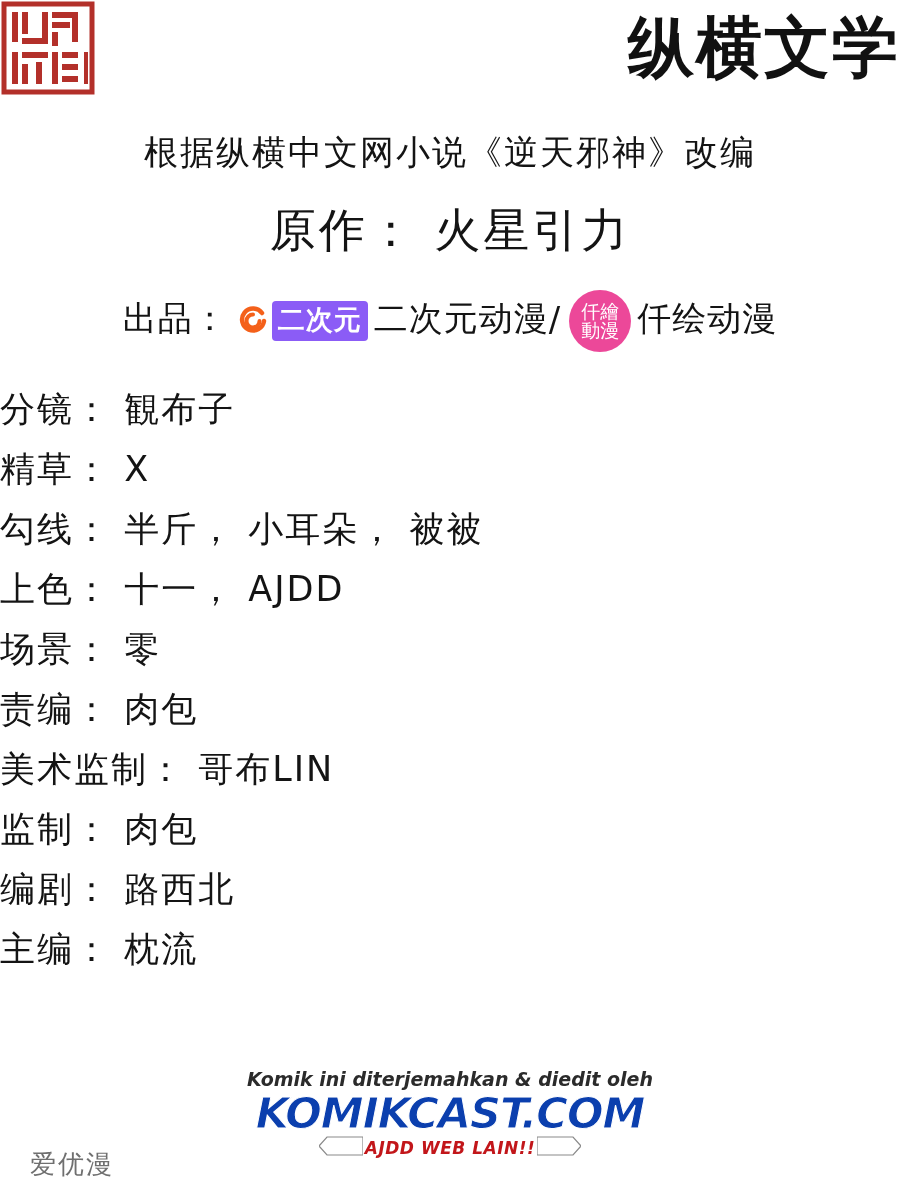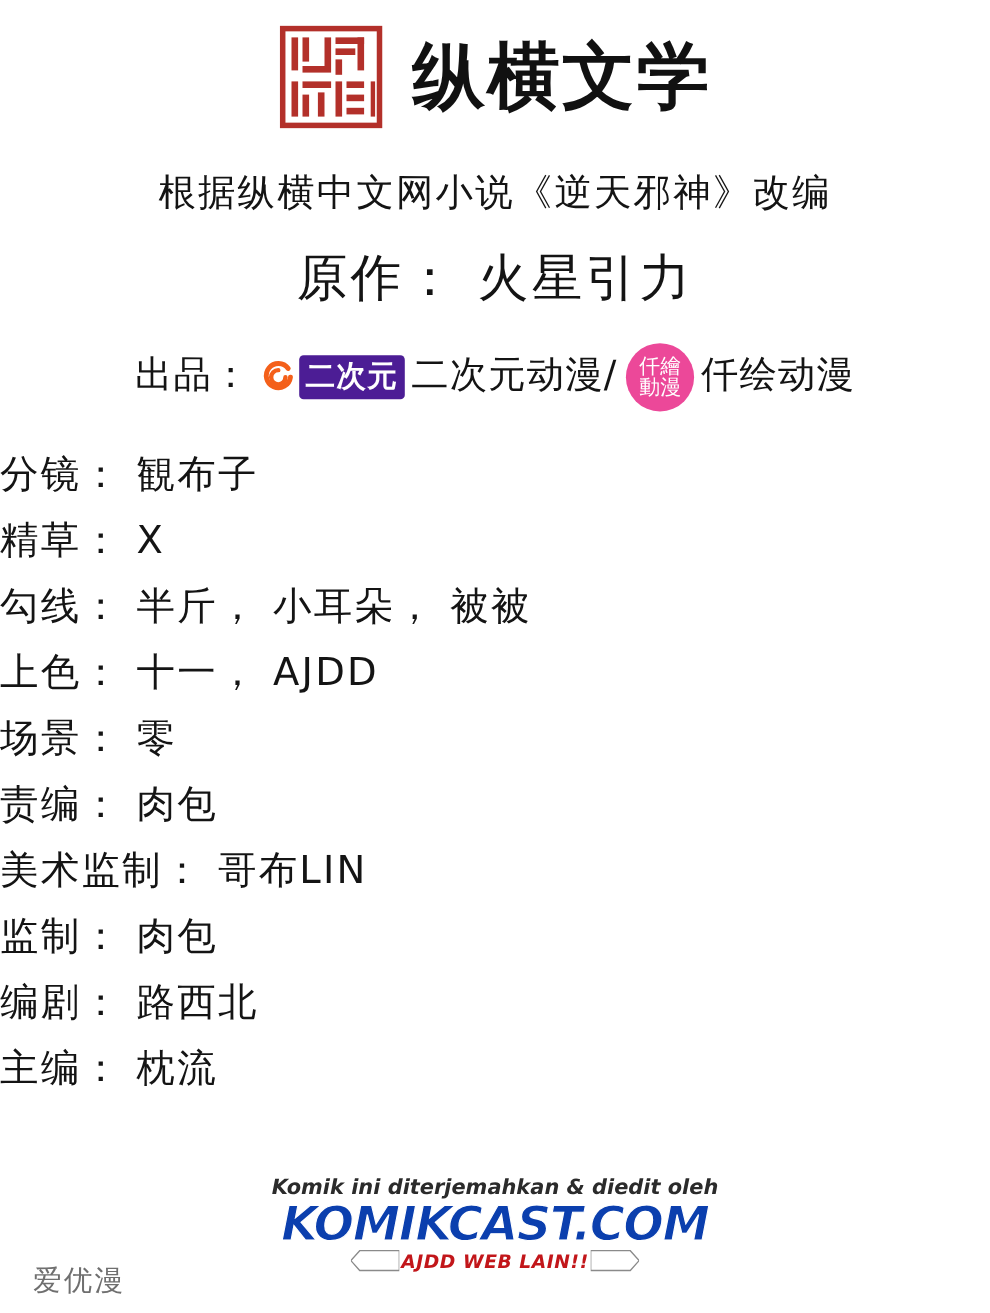--- a/index.html
+++ b/index.html
@@ -20,23 +20,22 @@
   .credits-page {
     width: 900px;
     height: 1194px;
     position: relative;
     background: #ffffff;
   }
 
   .logo-row {
     display: flex;
     align-items: center;
-    justify-content: center;
+    justify-content: space-between;
     gap: 26px;
-    padding-top: 22px;
   }
   .logo-mark {
     width: 96px;
     height: 96px;
     flex: 0 0 auto;
   }
   .logo-text {
     font-size: 66px;
     font-weight: 700;
     letter-spacing: 2px;
@@ -87,21 +86,21 @@
     transform: translateY(2px);
   }
   .ejy-swirl {
     width: 34px;
     height: 34px;
   }
   .ejy-word {
     font-size: 27px;
     font-weight: 700;
     color: #ffffff;
-    background: #4c1d95;
+    background: #8b5cf6;
     border-radius: 4px;
     padding: 1px 6px 3px 6px;
     letter-spacing: 1px;
     font-family: "DejaVu Sans", sans-serif;
     margin-left: 2px;
   }
 
   
   .qh-badge {
     width: 62px;

